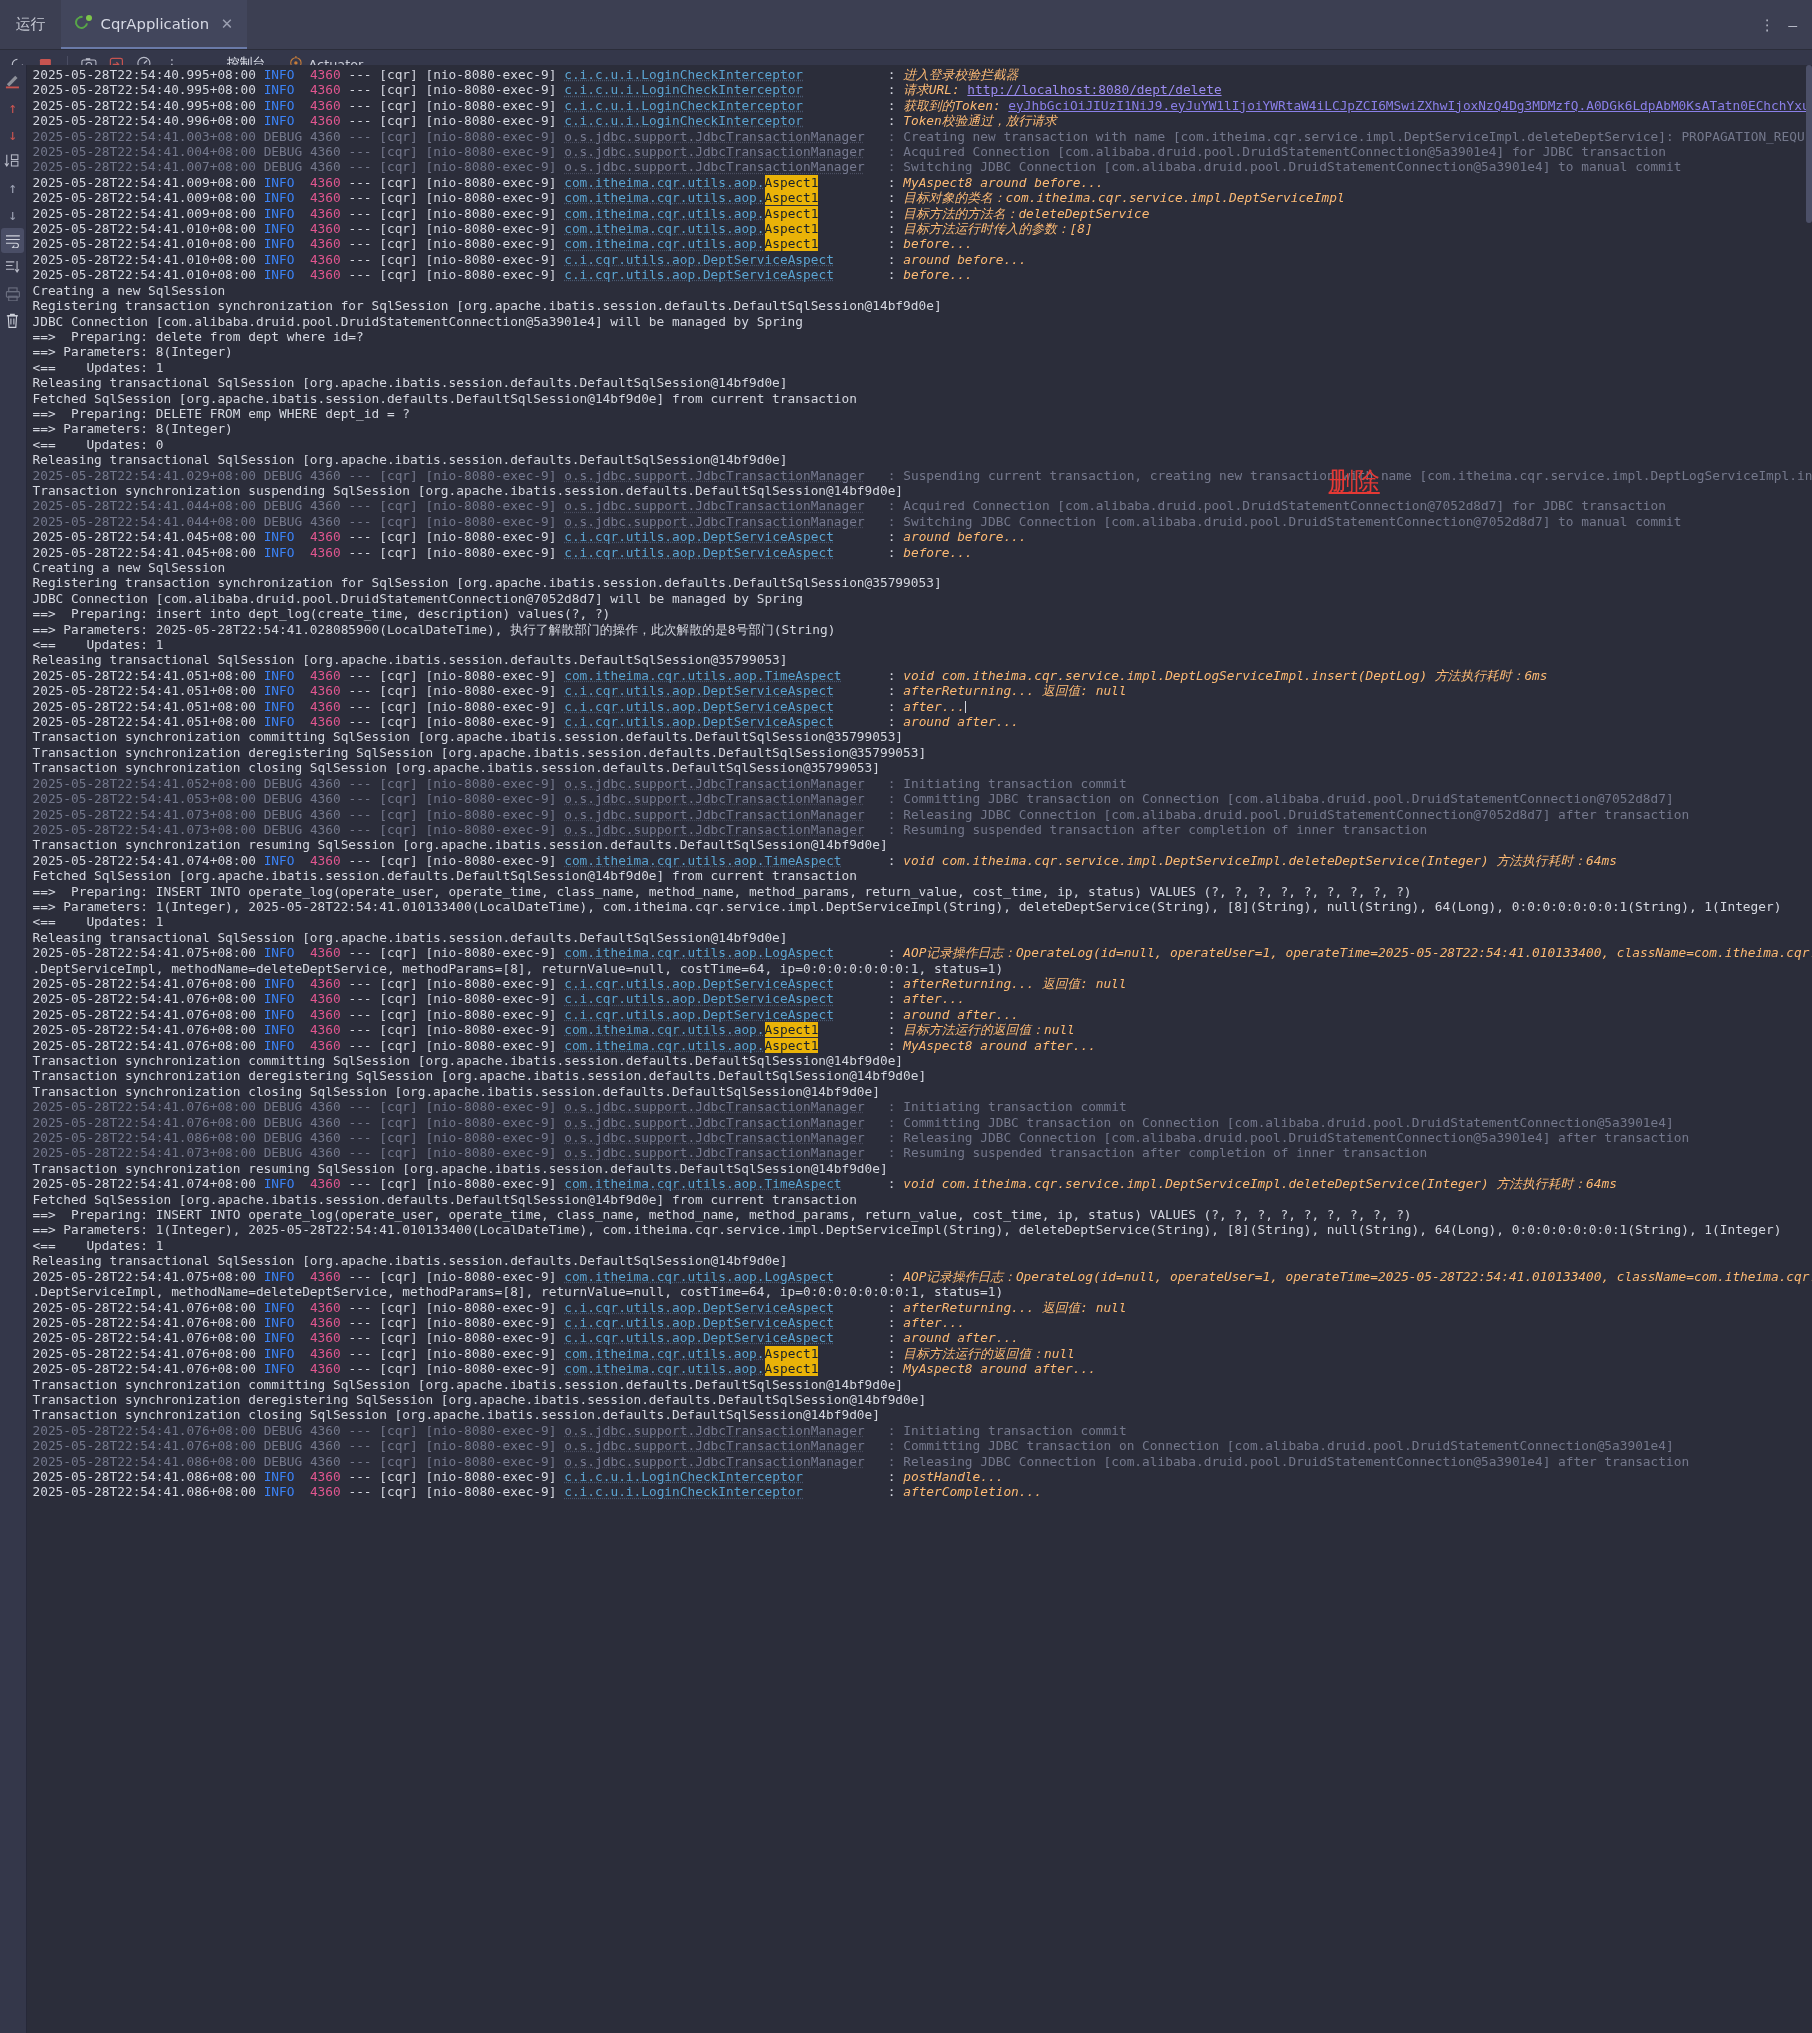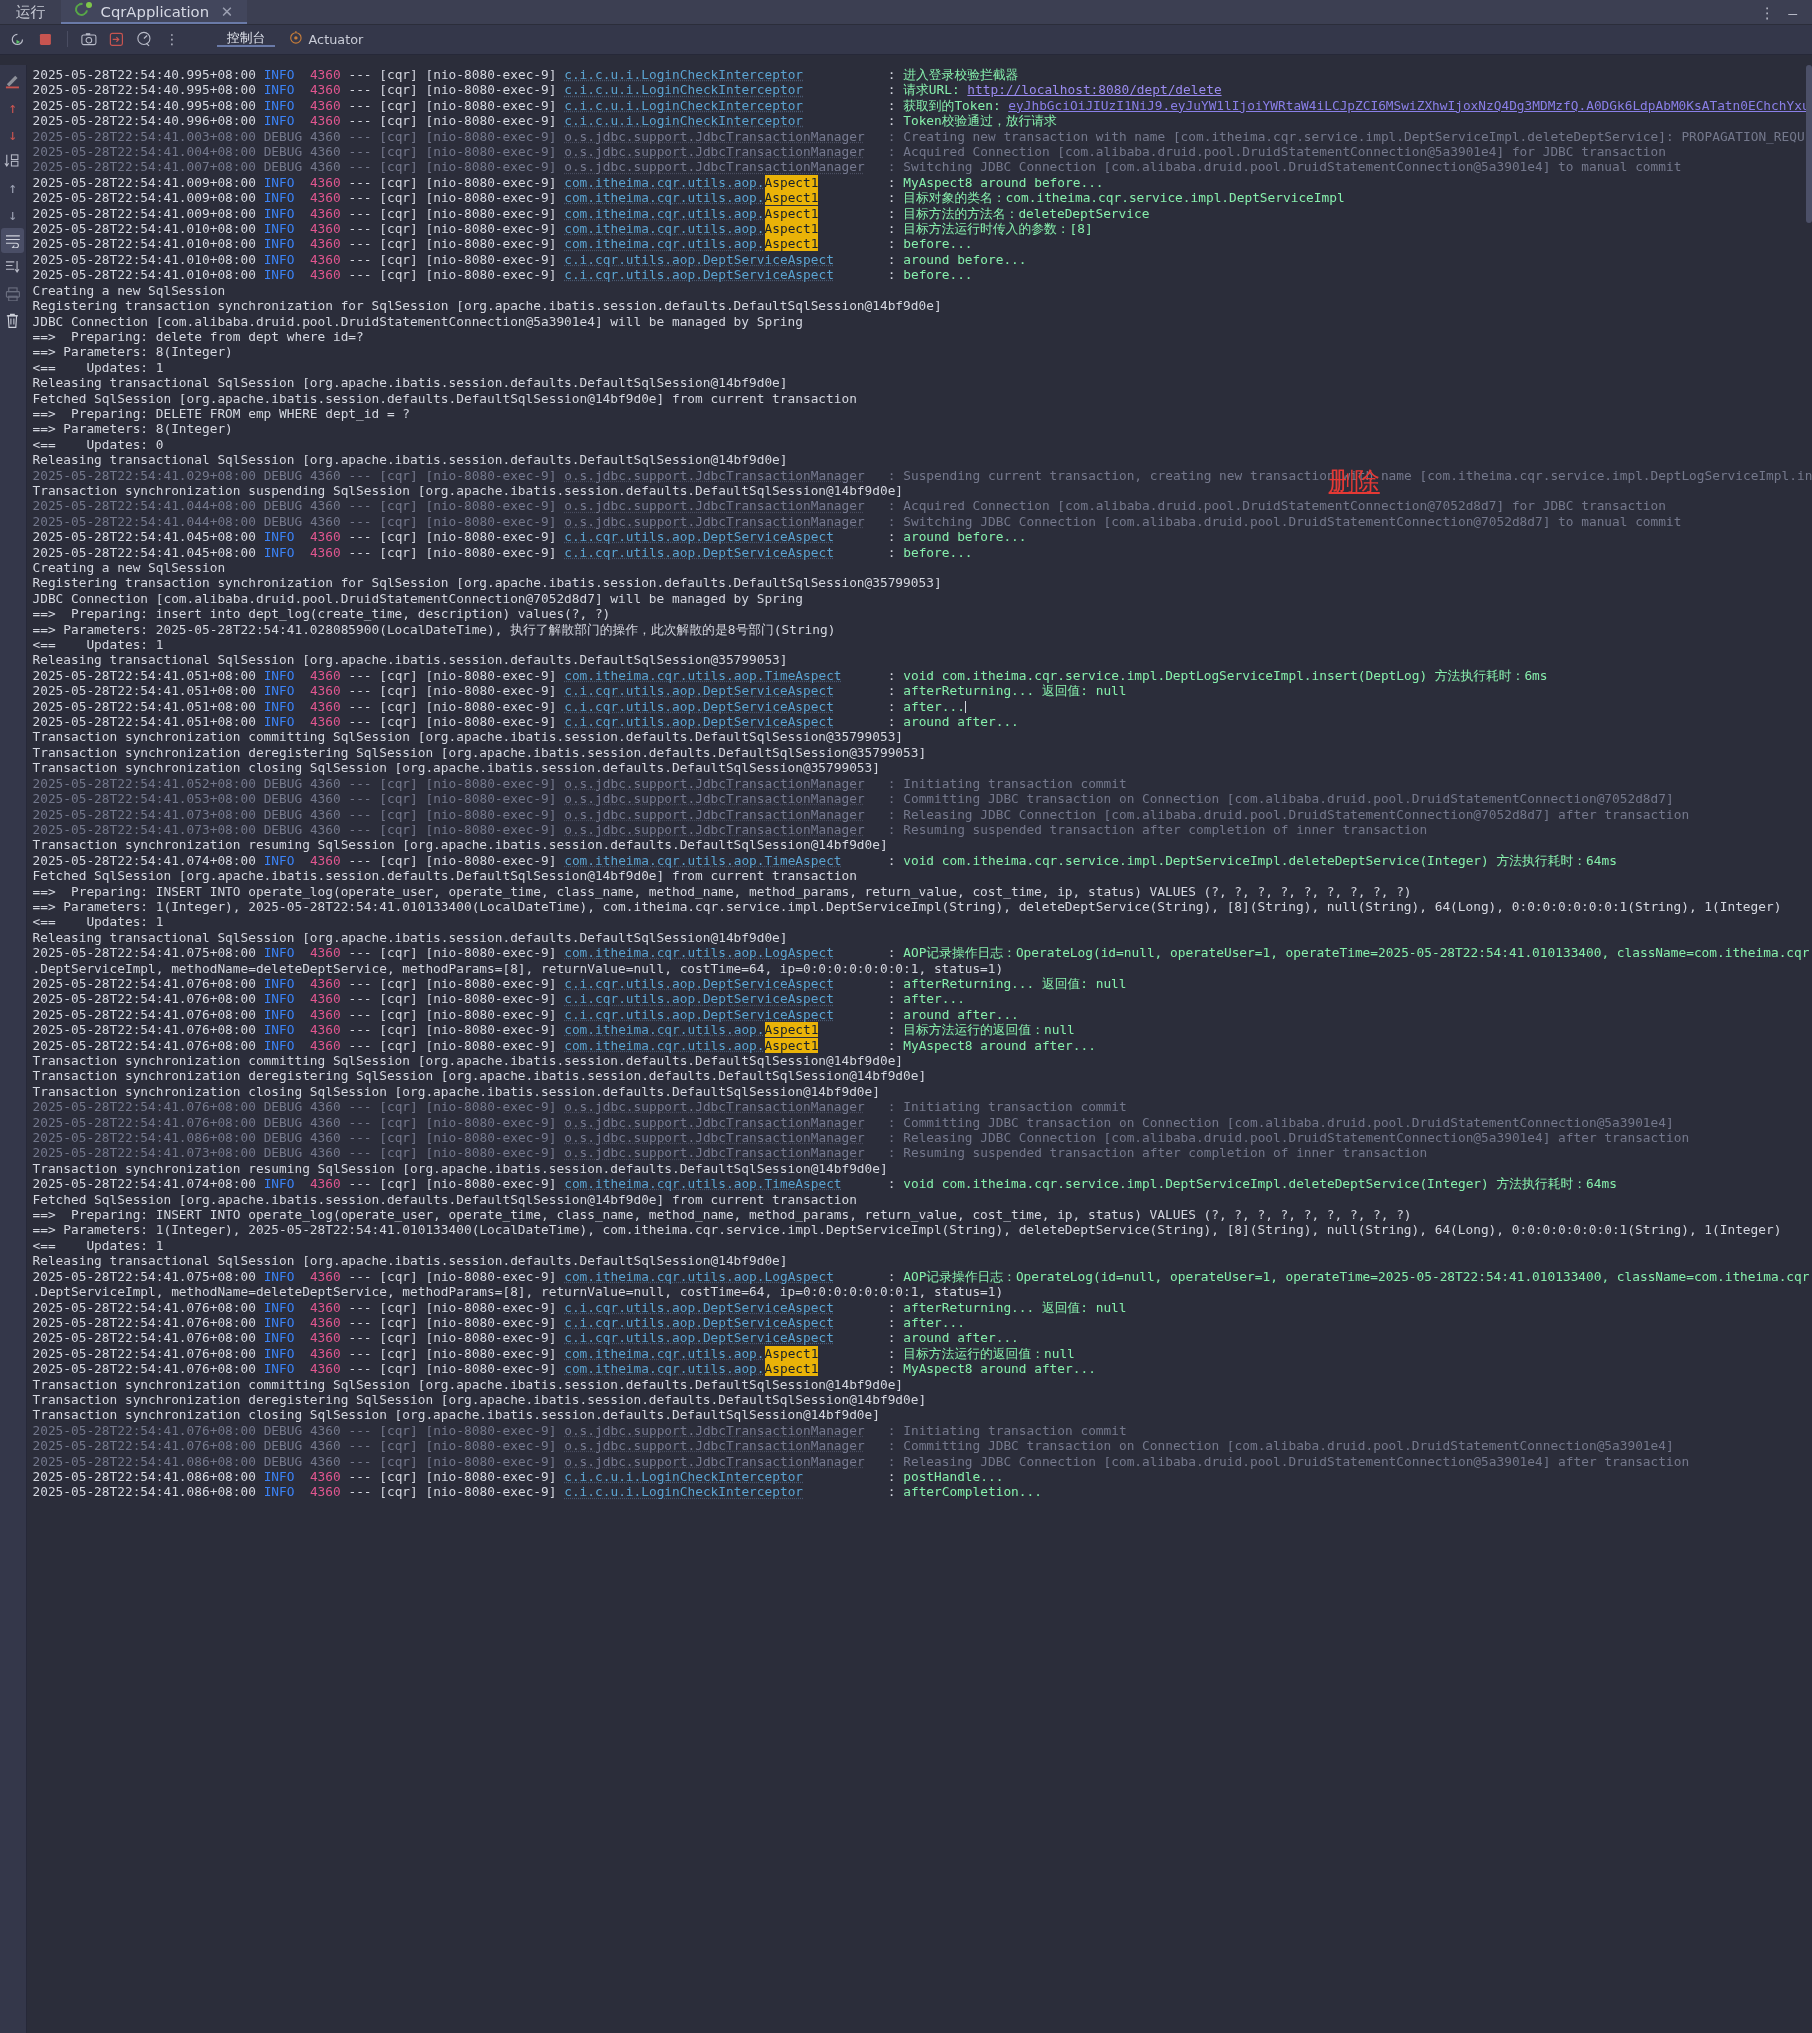--- a/index.html
+++ b/index.html
@@ -6,21 +6,21 @@
   html, body {
     margin: 0; padding: 0;
     background: #2b2d3a;
     width: 1813px; height: 2033px;
     overflow: hidden;
     font-family: "DejaVu Sans Mono", "Liberation Mono", monospace;
   }
 
   
   #titlebar {
-    height: 25px;
+    height: 50px;
     background: #3c3f52;
     display: flex;
     align-items: stretch;
     border-bottom: 1px solid #2b2d3a;
     position: relative;
   }
   #titlebar .run-label {
     display: flex; align-items: center;
     padding: 0 15.8px;
     color: #c6c9d4;
@@ -103,21 +103,21 @@
   }
   .c-plain  { color:#d4d7e0; }
   .c-dim    { color:#74788c; }
   .c-info   { color:#3b82f6; }
   .c-pid    { color:#e0568f; }
   .c-cls    { color:#5ba3d0; text-decoration: underline; text-decoration-style: dotted; text-decoration-color:#4a5a72; }
   .c-clsdim { color:#767a90; text-decoration: underline; text-decoration-style: dotted; text-decoration-color:#4a4e60; }
   .c-link   { color:#8a7fe8; text-decoration: underline; }
   .c-url    { color:#9b8cf0; text-decoration: underline; }
   .c-hl     { background:#eab308; color:#16202b; }
-  .c-white  { color:#86efac; }
+  .c-white  { color:#fdba74;font-style:italic; }
 
   .annot {
     position:absolute;
     color:#e53935;
     font-size: 25.6px;
     font-family:"DejaVu Sans","Liberation Sans",sans-serif;
     font-weight: 500;
   }
   .caret {
     display:inline-block; width:1px; height:11.8px; background:#d4d7e0;

